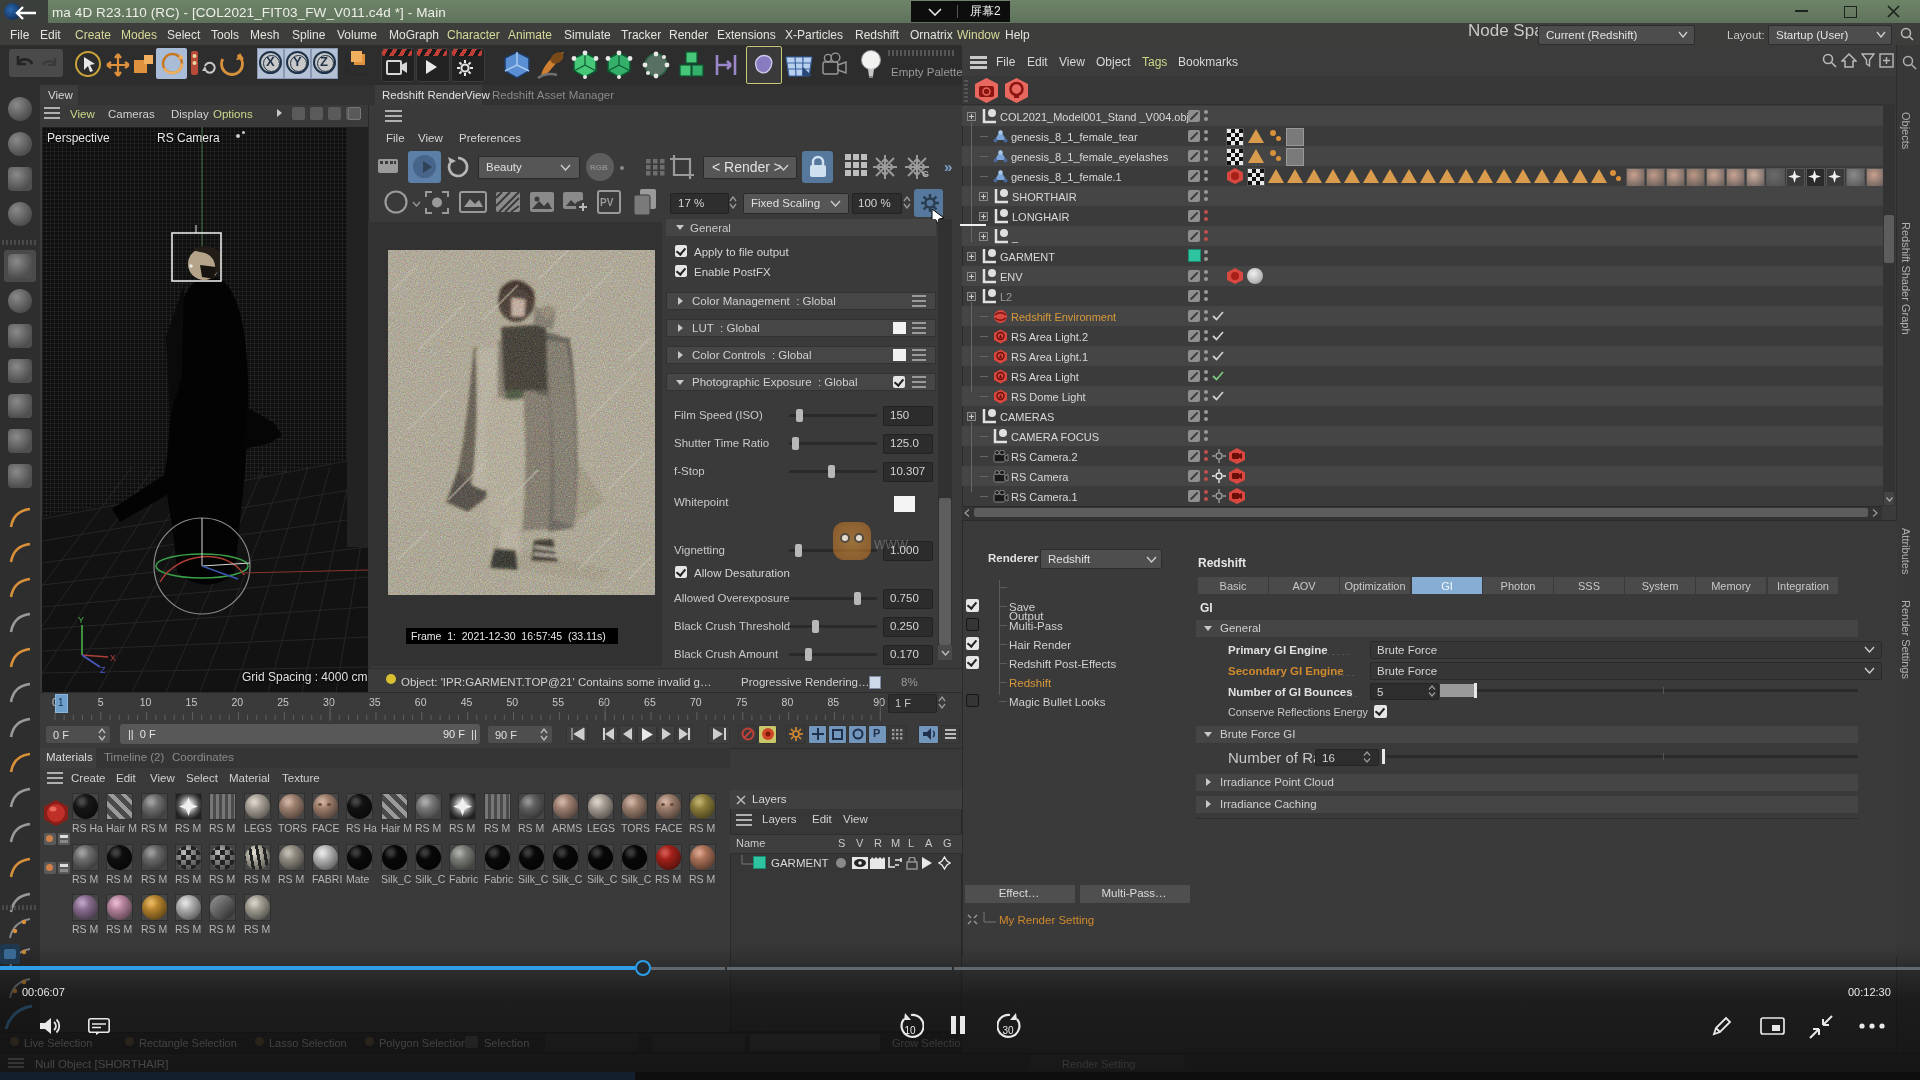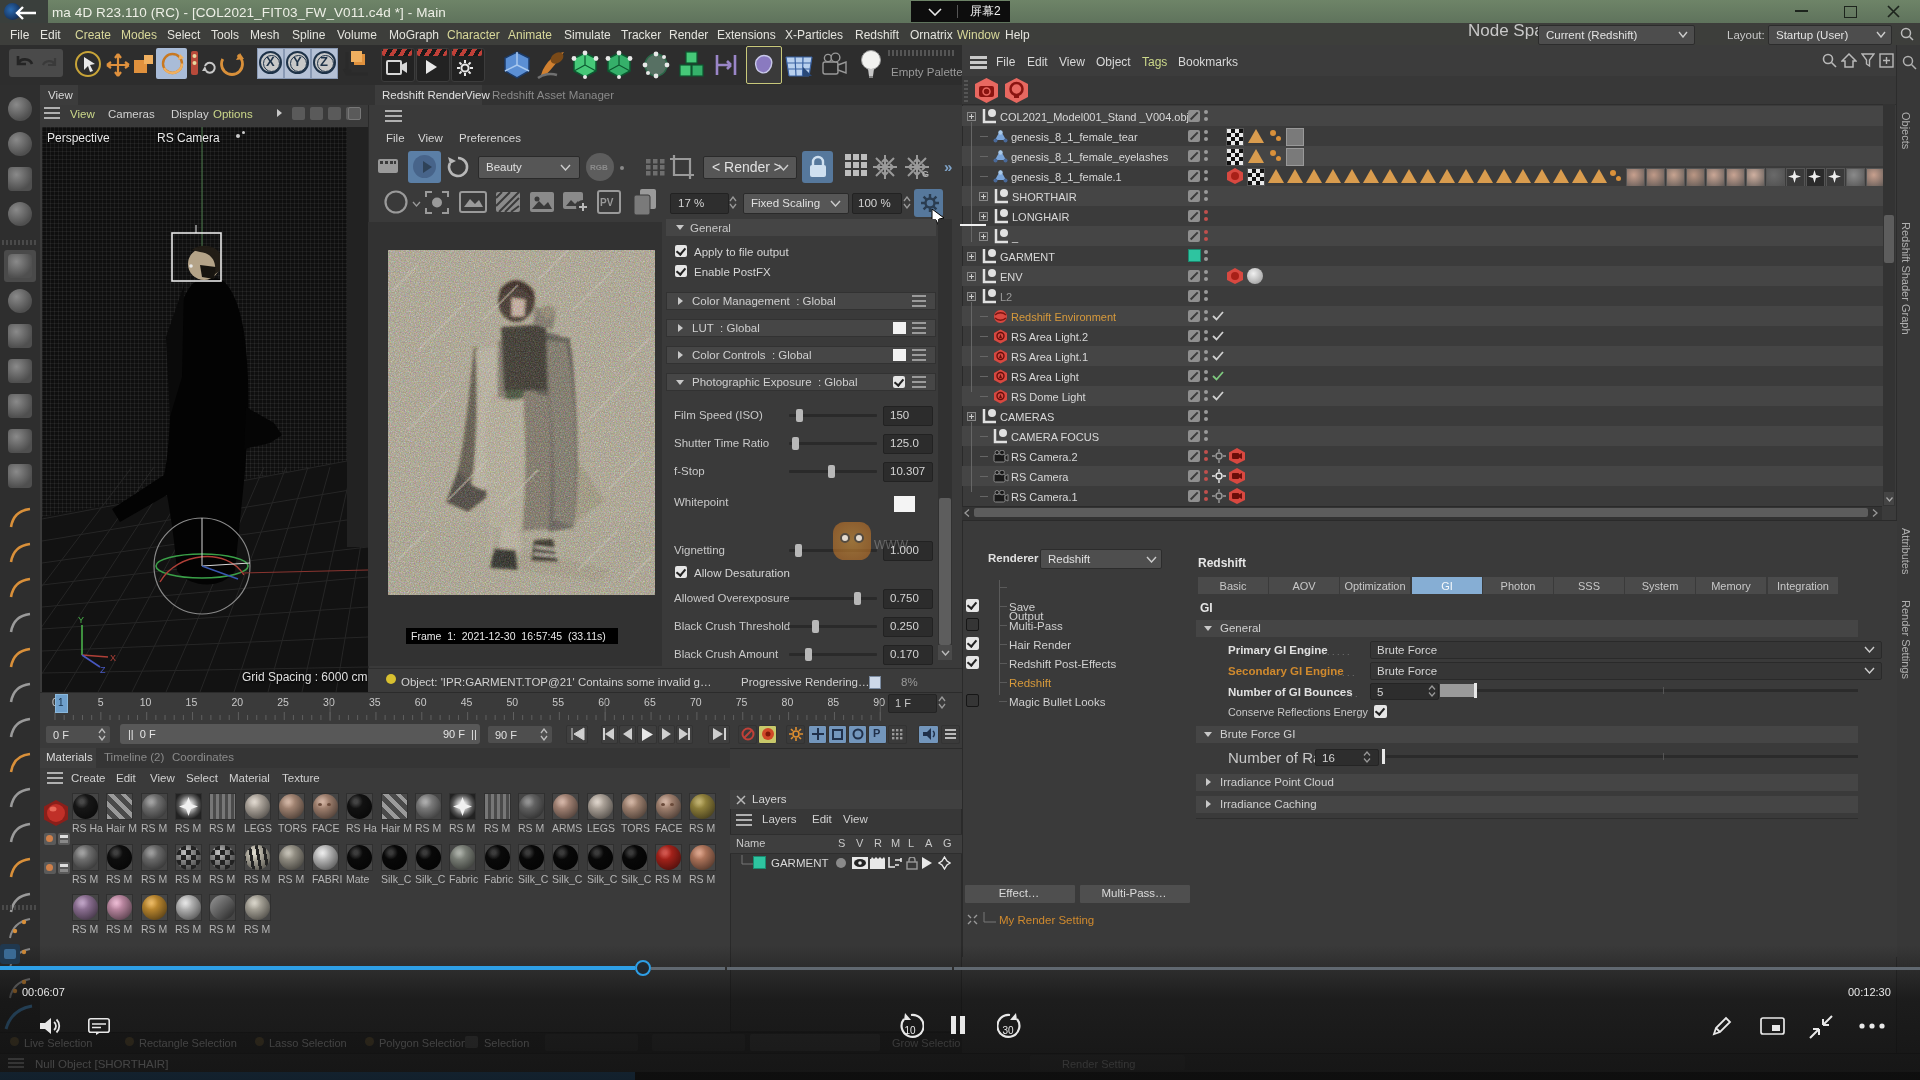--- a/index.html
+++ b/index.html
@@ -351,21 +351,21 @@
         <line x1="40" y1="528" x2="66" y2="530" stroke="#b04038" stroke-width="1.6"></line>
         <text x="68" y="534" fill="#b04038">X</text>
         <line x1="40" y1="528" x2="58" y2="540" stroke="#4858c0" stroke-width="1.6"></line>
         <text x="58" y="546" fill="#4858c0">Z</text>
       </g>
     </svg>
 <div class="a" style="left:47px;top:131px;color:#e8e8e8;font-size:12px;line-height:15px;white-space:nowrap;text-shadow:0 1px 2px #000;">Perspective</div>
 <div class="a" style="left:157px;top:131px;color:#e8e8e8;font-size:12px;line-height:15px;white-space:nowrap;text-shadow:0 1px 2px #000;">RS Camera</div>
 <div class="a" style="left:236px;top:134px;width:4px;height:4px;background:#ccc;border-radius:50%;"></div>
 <div class="a" style="left:242px;top:131px;width:3px;height:3px;background:#ccc;border-radius:50%;"></div>
-<div class="a" style="left:242px;top:670px;color:#e0e0e0;font-size:12px;line-height:15px;white-space:nowrap;text-shadow:0 1px 2px #000;">Grid Spacing : 6000 cm</div>
+<div class="a" style="left:242px;top:670px;color:#e0e0e0;font-size:12px;line-height:15px;white-space:nowrap;text-shadow:0 1px 2px #000;">Grid Spacing : 4000 cm</div>
 <div class="a" style="left:368px;top:85px;width:594px;height:607px;background:#3a3a3a;border-left:1px solid #2a2a2a;"></div>
 <div class="a" style="left:368px;top:85px;width:594px;height:20px;background:#323232;"></div>
 <div class="a" style="left:375px;top:85px;width:107px;height:20px;background:#3c3c3c;"></div>
 <div class="a" style="left:382px;top:88px;color:#e0e0e0;font-size:11.5px;line-height:14.5px;white-space:nowrap;">Redshift RenderView</div>
 <div class="a" style="left:492px;top:88px;color:#8a8a8a;font-size:11.5px;line-height:14.5px;white-space:nowrap;">Redshift Asset Manager</div>
 <div class="a" style="left:385px;top:110px;width:17px;height:12px;background:linear-gradient(#b0b0b0 0 2px,transparent 2px 5px,#b0b0b0 5px 7px,transparent 7px 10px,#b0b0b0 10px 12px);"></div>
 <div class="a" style="left:386px;top:131px;color:#d5d5d5;font-size:11.5px;line-height:14.5px;white-space:nowrap;">File</div>
 <div class="a" style="left:418px;top:131px;color:#d5d5d5;font-size:11.5px;line-height:14.5px;white-space:nowrap;">View</div>
 <div class="a" style="left:459px;top:131px;color:#d5d5d5;font-size:11.5px;line-height:14.5px;white-space:nowrap;">Preferences</div>
 <svg class="a" style="left:377px;top:155px" width="22" height="22">

